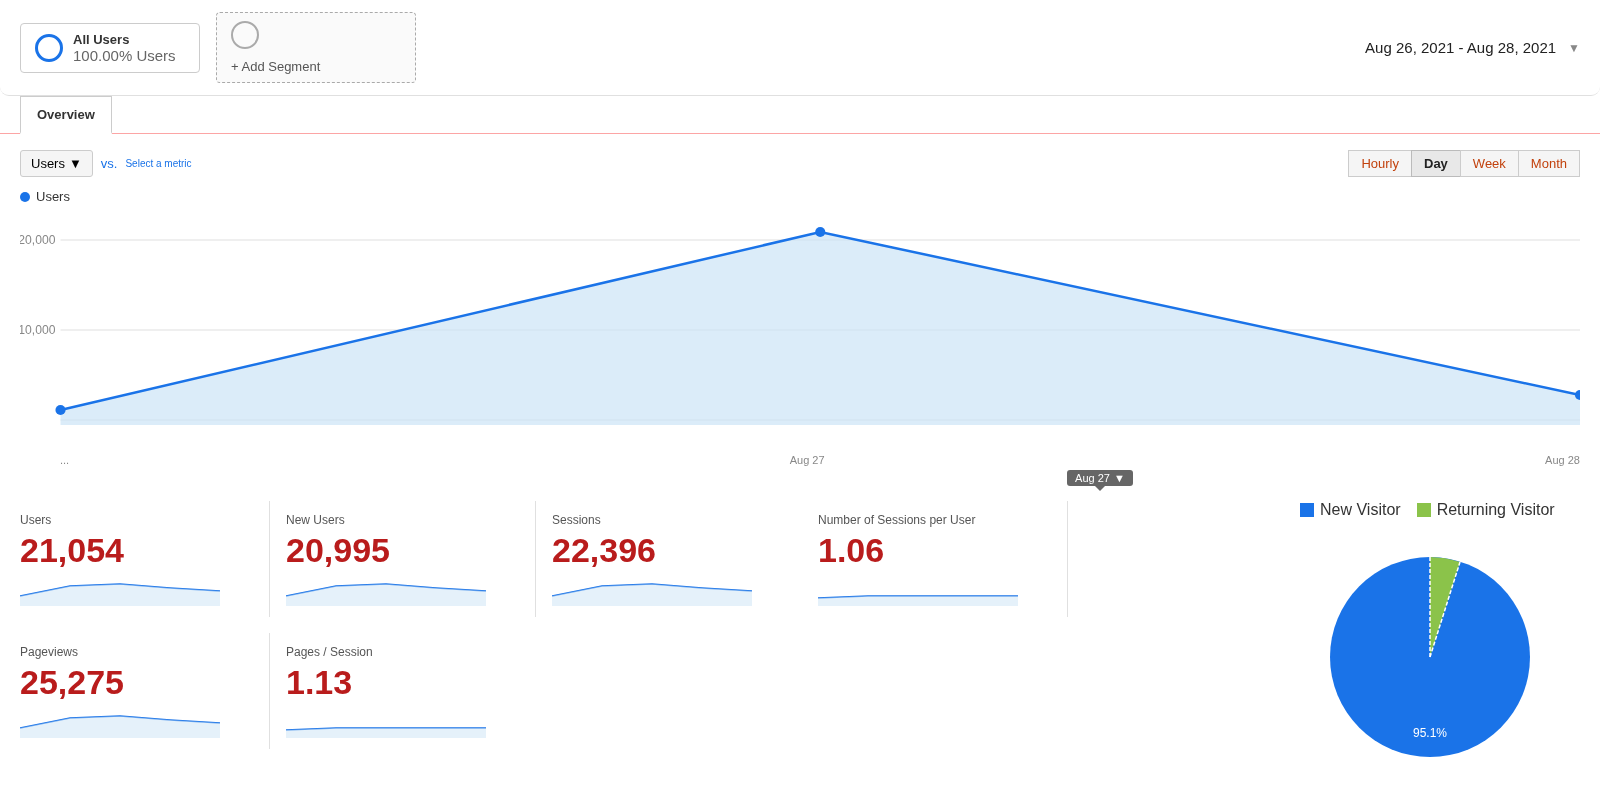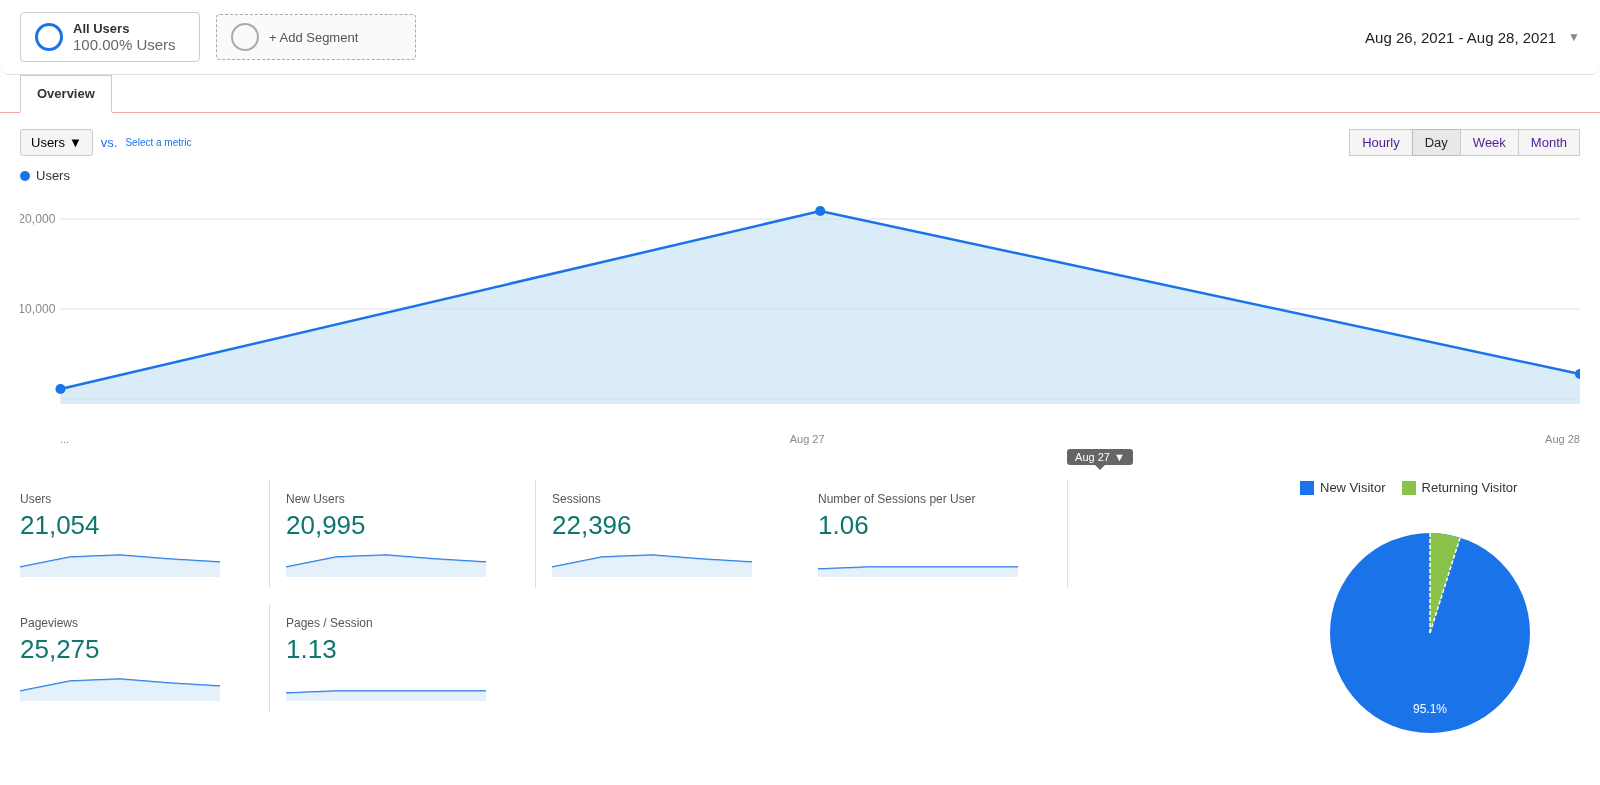--- a/index.html
+++ b/index.html
@@ -32,28 +32,28 @@
       width: 28px; height: 28px;
       border-radius: 50%;
       border: 3px solid #1a73e8;
       background: transparent;
     }
     .segment-label { font-size: 13px; font-weight: bold; }
     .segment-sub { font-size: 15px; color: #666; }
 
     .add-segment {
       display: flex;
-      align-items: center;
       gap: 10px;
       border: 1px dashed #aaa;
       border-radius: 4px;
       padding: 8px 14px;
       background: #fafafa;
       min-width: 200px;
       color: #555;
+      flex-direction: column;
     }
     .add-circle {
       width: 28px; height: 28px;
       border-radius: 50%;
       border: 2px solid #aaa;
       background: transparent;
     }
 
     .date-range {
       display: flex;
@@ -114,25 +114,25 @@
     .time-buttons {
       display: flex;
       gap: 0;
     }
     .time-btn {
       padding: 5px 12px;
       border: 1px solid #ccc;
       background: #f5f5f5;
       cursor: pointer;
       font-size: 13px;
-      color: #4c1d95;
+      color: #c2410c;
     }
     .time-btn.active {
       background: #e8e8e8;
-      font-weight: normal;
+      font-weight: bold;
       color: #222;
       border-color: #bbb;
     }
     .time-btn:not(:last-child) { border-right: none; }
 
     .legend-row {
       display: flex;
       align-items: center;
       gap: 6px;
       margin-bottom: 6px;
@@ -196,36 +196,36 @@
       flex: 0 0 250px;
       padding: 12px 16px 8px 0;
       border-right: 1px solid #e0e0e0;
       margin-right: 16px;
       margin-bottom: 16px;
     }
     .metric-card:nth-child(3) { border-right: none; }
     .metric-card:nth-child(6) { border-right: none; }
 
     .metric-title { font-size: 12px; color: #555; margin-bottom: 4px; }
-    .metric-value { font-size: 26px; font-weight: 400; color: #0f766e; margin-bottom: 6px; }
+    .metric-value { font-size: 34px; font-weight: 700; color: #b91c1c; margin-bottom: 6px; }
 
     .sparkline-svg {
       width: 200px;
       height: 30px;
     }
     .pie-legend {
       display: flex;
       gap: 16px;
       margin-bottom: 8px;
     }
     .pie-legend-item {
       display: flex;
       align-items: center;
       gap: 6px;
-      font-size: 13px;
+      font-size: 16px;
     }
     .pie-legend-box {
       width: 14px; height: 14px;
     }
 
     .main-content {
       position: relative;
     }
   </style>
 </head>

